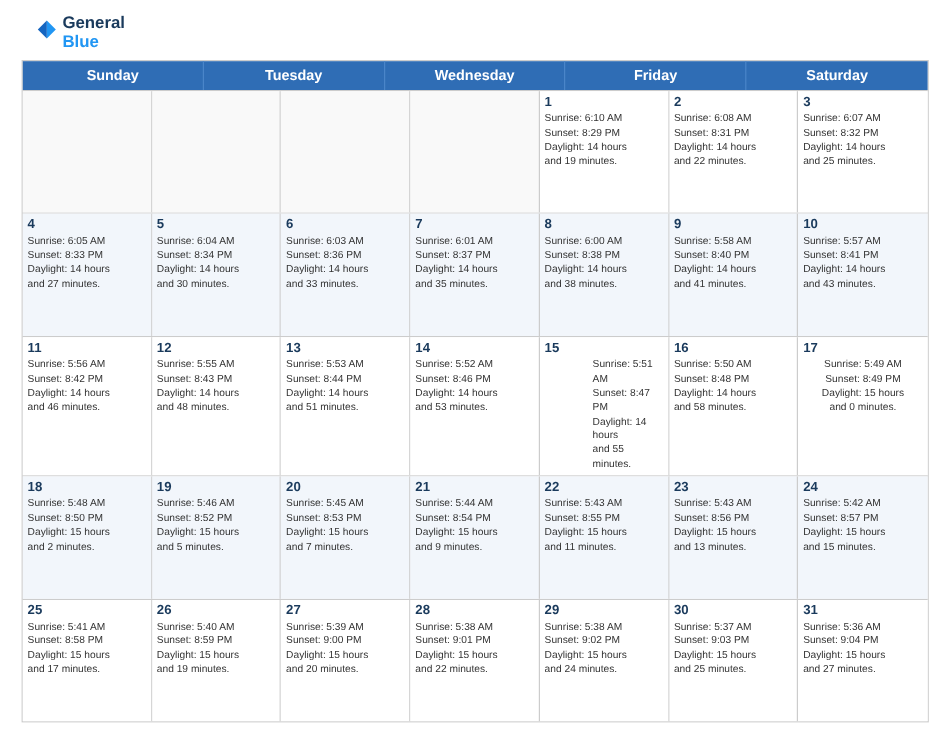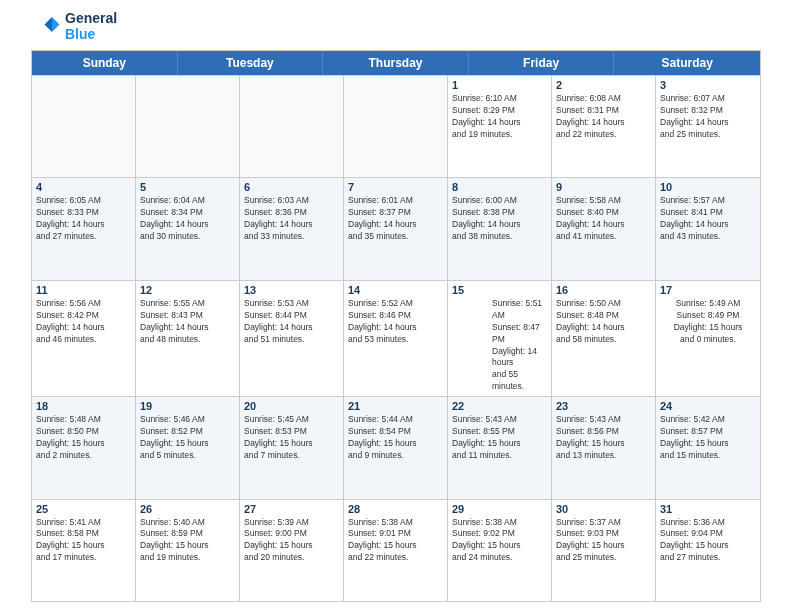--- a/index.html
+++ b/index.html
@@ -6,21 +6,21 @@
     body {
       font-family: Arial, sans-serif;
       background: #fff;
       width: 792px;
       height: 612px;
       overflow: hidden;
     }
     .page {
       width: 792px;
       height: 612px;
-      padding: 10px 31px;
+      padding: 10px 18px;
       display: flex;
       flex-direction: column;
     }
     .header {
       display: flex;
       justify-content: space-between;
       align-items: flex-start;
       margin-bottom: 8px;
     }
     .logo {
@@ -118,21 +118,21 @@
     <div class="title-block">
       <div class="month-title"></div>
       <div class="subtitle"></div>
     </div>
   </div>
 
   <div class="calendar">
     <div class="cal-header">
       <div class="cal-header-cell">Sunday</div>
       <div class="cal-header-cell">Tuesday</div>
-      <div class="cal-header-cell">Thursday</div>
+      <div class="cal-header-cell">Wednesday</div>
       <div class="cal-header-cell">Friday</div>
       <div class="cal-header-cell">Saturday</div>
     </div>
     <div class="cal-body" id="cal-body">
     <div class="cal-row">
           <div class="cal-cell empty"></div>
           <div class="cal-cell empty"></div>
           <div class="cal-cell empty"></div>
           <div class="cal-cell empty"></div>
           <div class="cal-cell">

